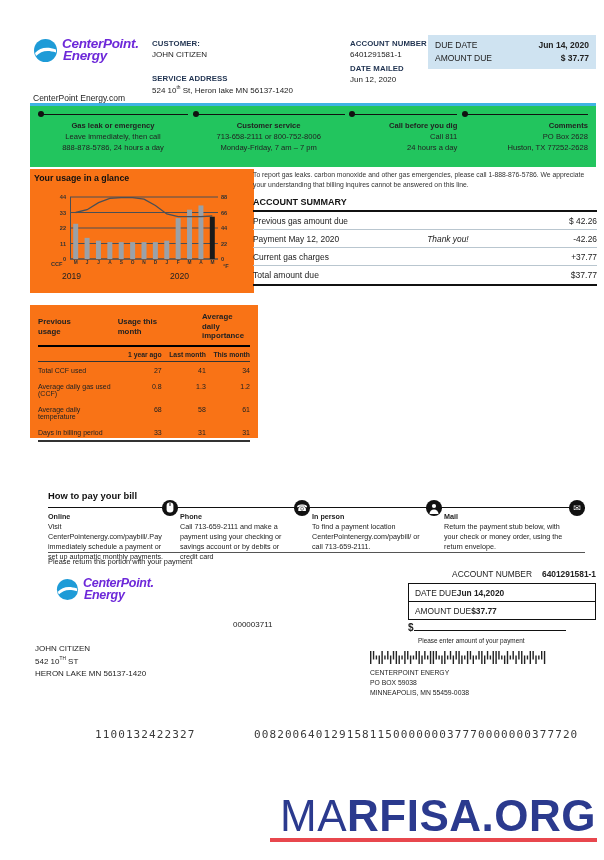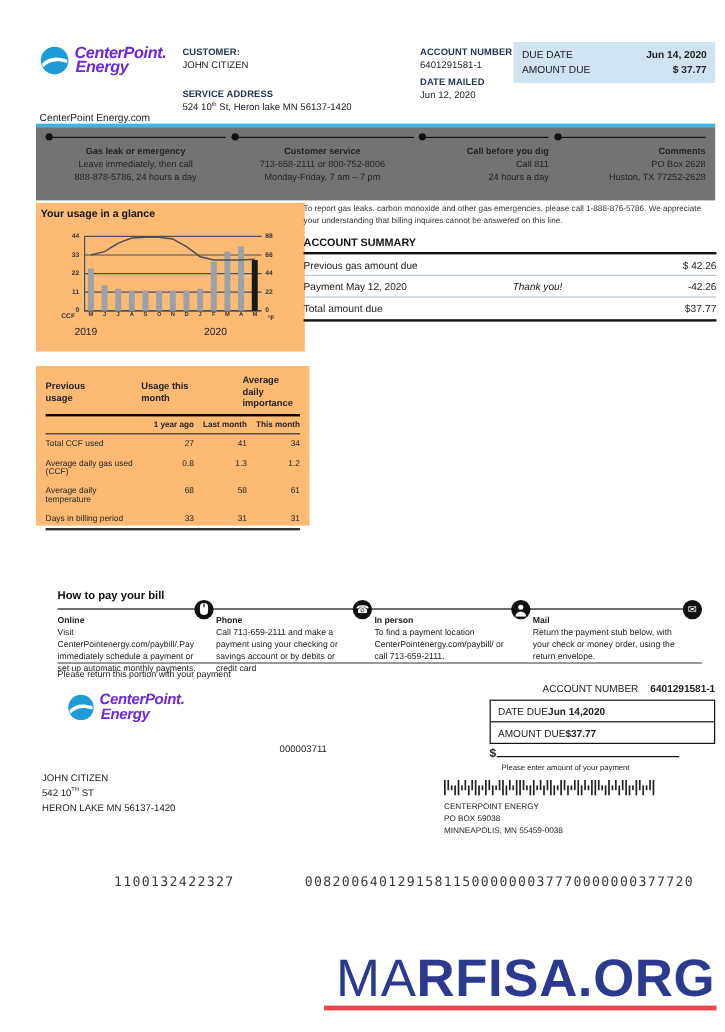--- a/index.html
+++ b/index.html
@@ -16,29 +16,29 @@
   
   .lbl { font-weight:700; color:#1f3250; font-size:7.8px; letter-spacing:0.1px; }
   .val { font-size:8px; color:#222; }
   .website { font-size:8.5px; color:#222; }
   .due-box { background:#cfe3f1; width:168px; padding:4px 7px; font-size:8.5px; }
   .due-row { display:flex; justify-content:space-between; line-height:1.5; }
   .due-row b { font-weight:700; }
   .cyan-rule { background:#3fb4e4; height:3px; }
 
   
-  .strip { background:#737373; display:flex; justify-content:space-between; padding:8px 8px 6px 8px; }
+  .strip { background:#22c55e; display:flex; justify-content:space-between; padding:8px 8px 6px 8px; }
   .strip-col { position:relative; border-top:1.6px solid #111; padding-top:5px; font-size:7.6px; line-height:1.45; }
   .strip-col::before { content:''; position:absolute; top:-4.2px; left:0; width:6px; height:6px; border-radius:50%; background:#111; }
   .strip-col .t { font-weight:700; }
   .strip-col.ctr { text-align:center; }
   .strip-col.rt { text-align:right; }
 
   
-  .panel { background:#fdba74; }
+  .panel { background:#f97316; }
   .glance-title { font-weight:700; font-size:8.8px; color:#111; }
   .chart-wrap { position:absolute; left:12px; top:24px; width:204px; height:96px; }
   .tick { position:absolute; font-size:5.6px; font-weight:700; color:#333; width:14px; }
   .tick.l { text-align:right; }
   .axis-cap { position:absolute; font-size:5.6px; font-weight:700; color:#333; }
   .months { position:absolute; left:28px; top:67px; width:148px; display:flex; }
   .months span { flex:1; text-align:center; font-size:4.8px; font-weight:700; color:#333; }
   .year { position:absolute; font-size:8.6px; color:#222; }
 
   
@@ -228,20 +228,25 @@
     <div class="as-title">ACCOUNT SUMMARY</div>
     <div class="as-row">
       <span class="n">Previous gas amount due</span>
       <span class="m"></span>
       <span class="a">$ 42.26</span>
     </div>
     <div class="as-row">
       <span class="n">Payment May 12, 2020</span>
       <span class="m">Thank you!</span>
       <span class="a">-42.26</span>
+    </div>
+    <div class="as-row">
+      <span class="n">Current gas charges</span>
+      <span class="m"></span>
+      <span class="a">+37.77</span>
     </div>
     <div class="as-total">
       <span class="n">Total amount due</span>
       <span class="a">$37.77</span>
     </div>
   </div>
 
   <div class="abs panel ut" style="left:30px; top:305px; width:228px; height:133px;">
     <div class="ut-legend">
       <span class="lg" style="width:52px;">Previous usage</span>

